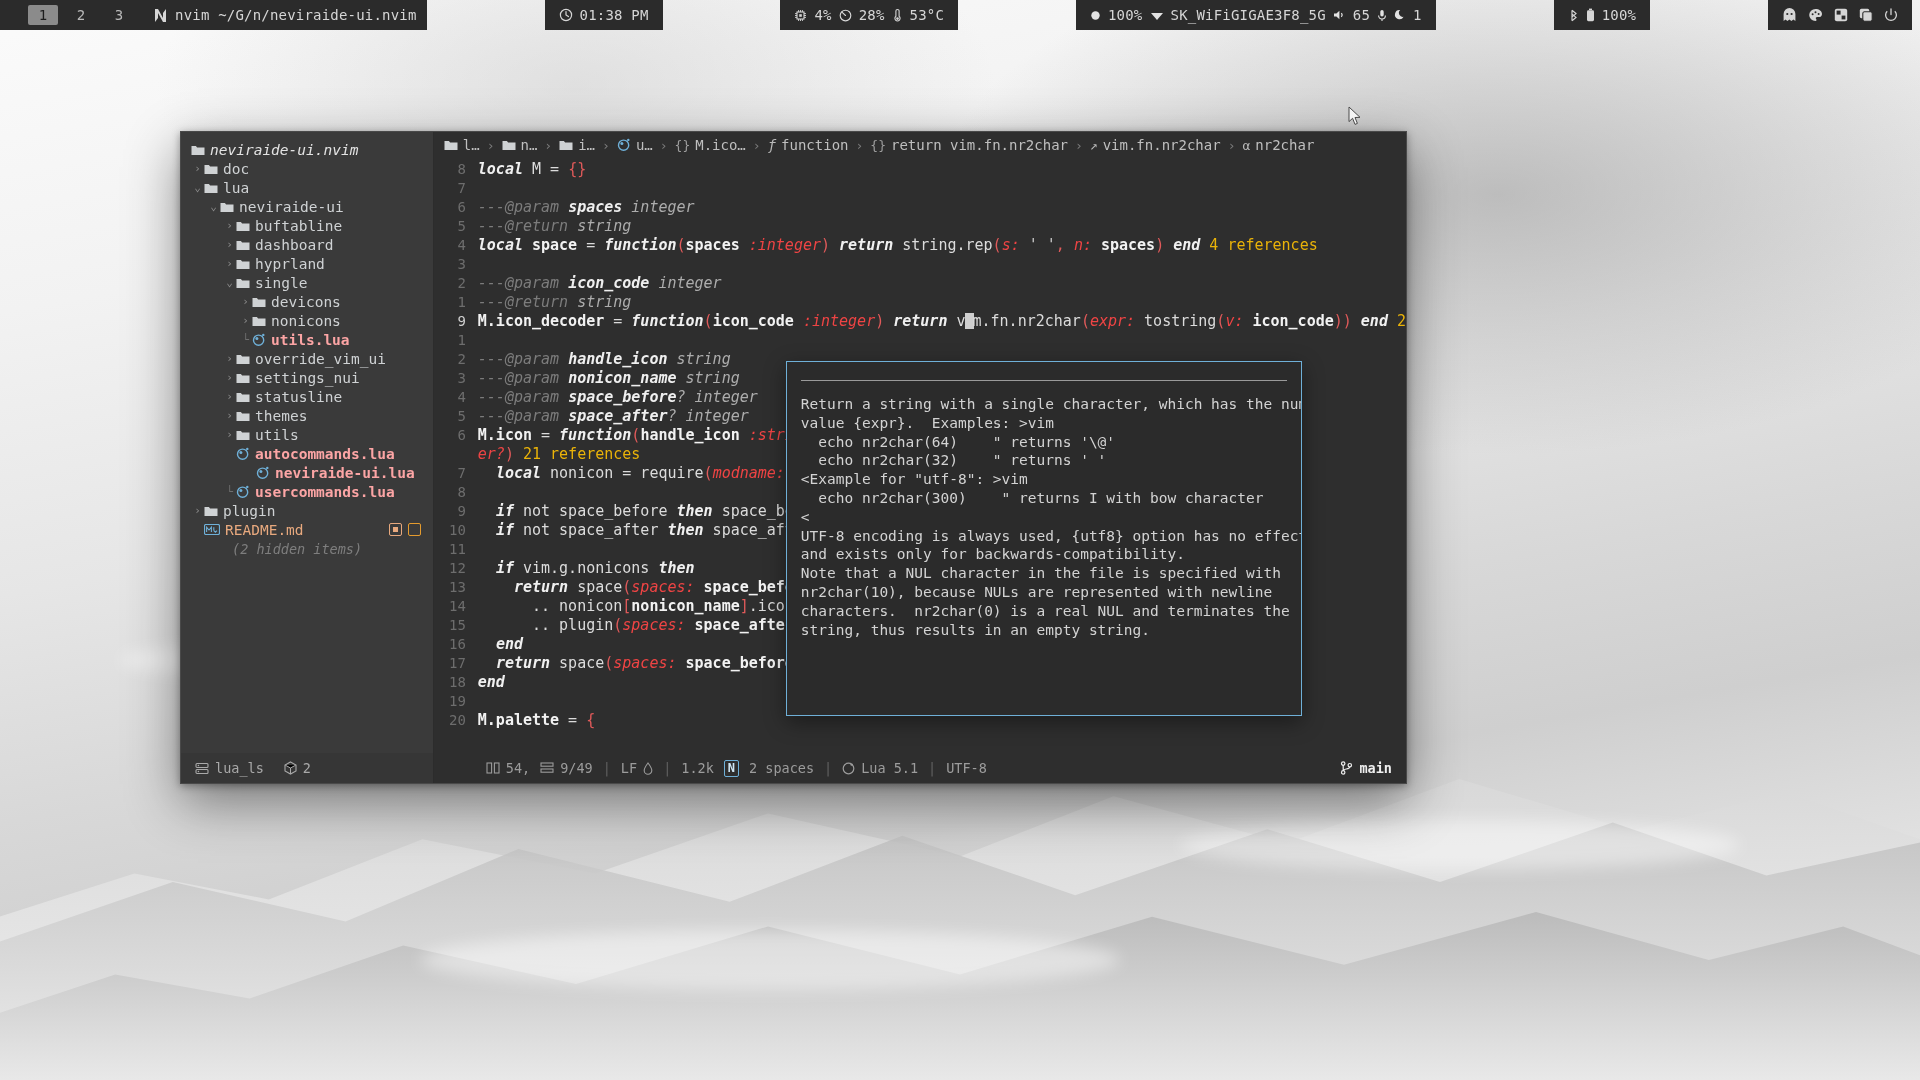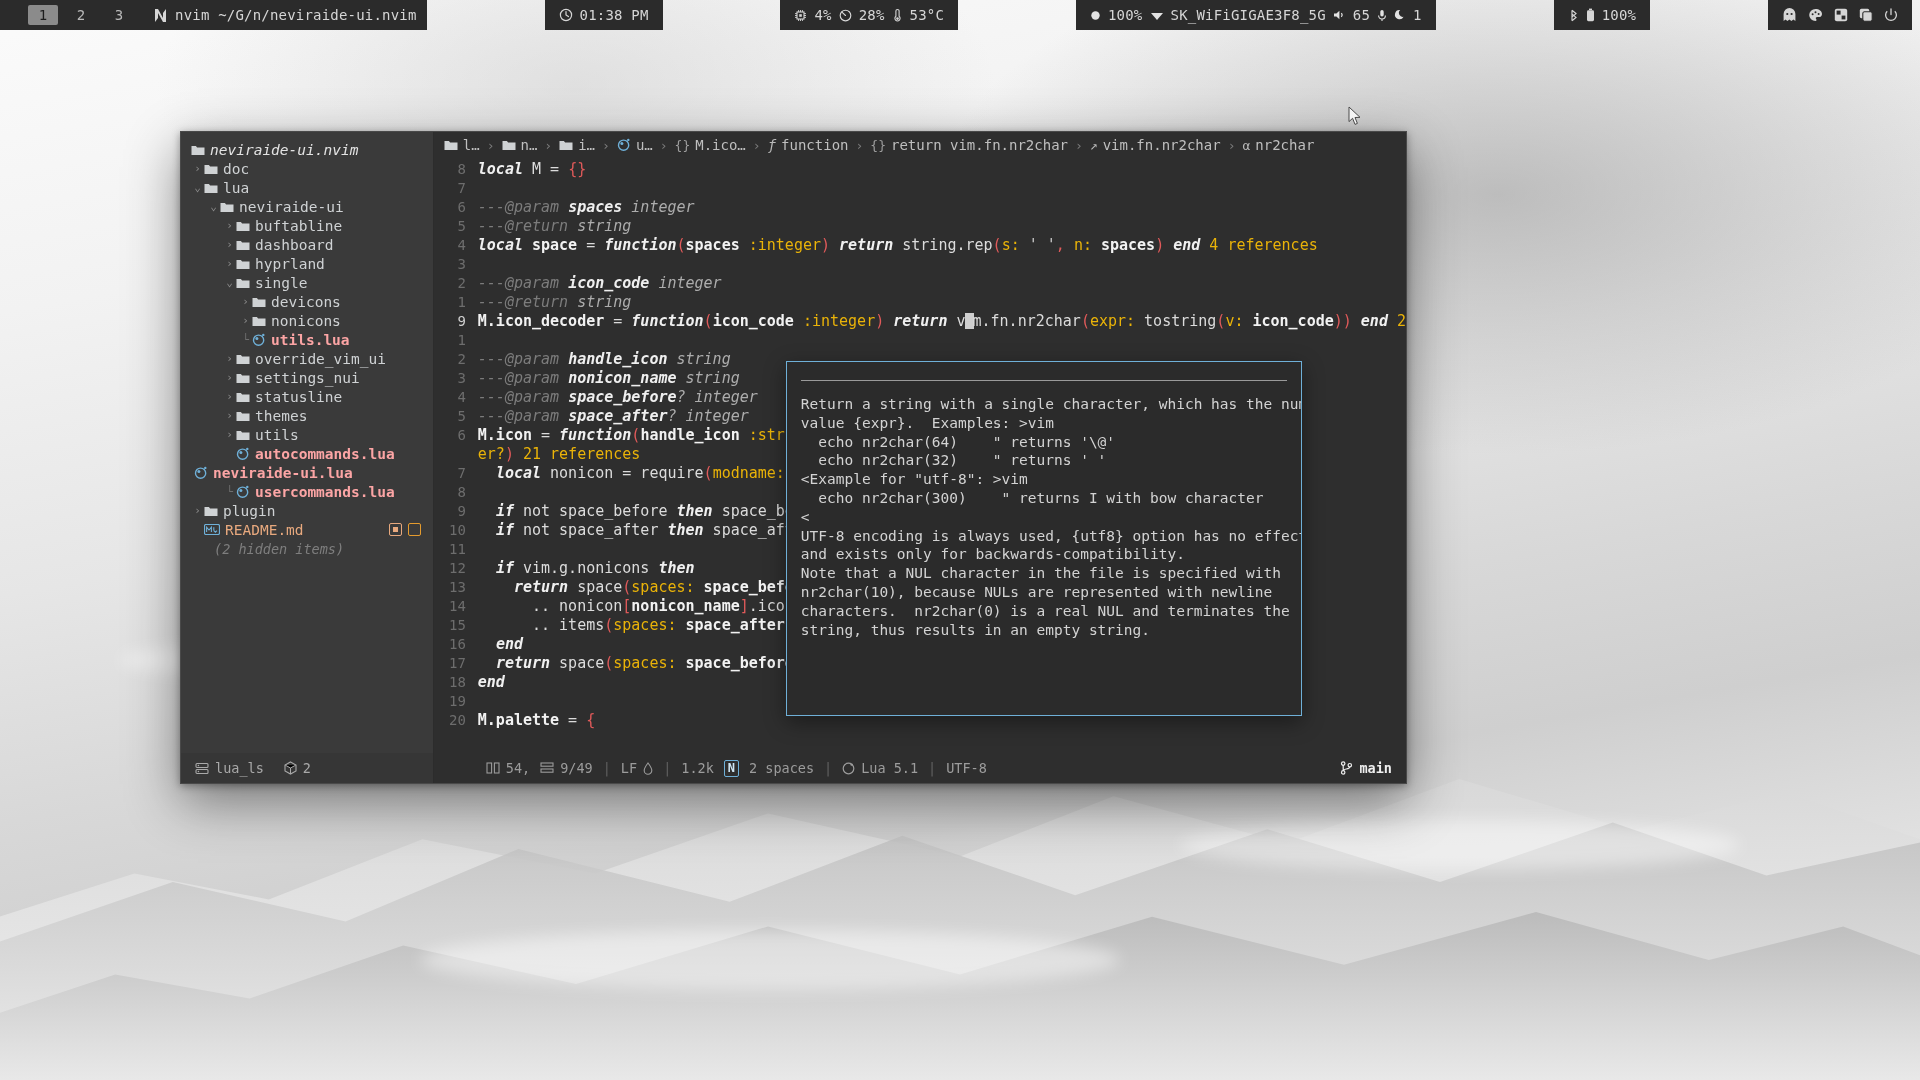--- a/index.html
+++ b/index.html
@@ -145,21 +145,21 @@
   }
   .ln.cur { color: #d0d0d0; }
   .ct { position: relative; }
   .kw  { color: #f0f0f0; font-weight: bold; font-style: italic; }
   .id  { color: #dcdcdc; }
   .idb { color: #f2f2f2; font-weight: bold; }
   .punct-red { color: #e05a5a; }
   .cmt { color: #7c7c7c; font-style: italic; }
   .cmt-b { color: #efefef; font-weight: bold; font-style: italic; }
   .cmt-t { color: #adadad; font-style: italic; }
-  .hint { color: #eab308; }
+  .hint { color: #ef4444; font-style: italic; }
   .ref { color: #eab308; }
   .str { color: #cacaca; }
   .cursor-blk {
     display: inline-block; width: 9px; height: 16px;
     background: #cfcfcf; vertical-align: -3px; margin: 0 -1px;
   }
 
   
   #hover {
     position: absolute; left: 352px; top: 203px;
@@ -511,21 +511,21 @@
               <span class="chev"></span>
               <span class="fic">
                 <svg width="14" height="14" viewBox="0 0 14 14">
                   <circle cx="6.6" cy="7.2" r="5.1" fill="none" stroke="#6fb0d8" stroke-width="1.4"></circle>
                   <circle cx="4.9" cy="5.6" r="1.5" fill="#6fb0d8"></circle>
                   <circle cx="11.3" cy="1.9" r="1.2" fill="#6fb0d8"></circle>
                 </svg>
               </span>
               <span class="lbl">autocommands.lua</span>
             </div>
-            <div class="tree-row lua-file" style="">
+            <div class="tree-row lua-file" style="padding-left: 42px; margin-left: 20px;">
               <span class="chev"></span>
               <span class="fic">
                 <svg width="14" height="14" viewBox="0 0 14 14">
                   <circle cx="6.6" cy="7.2" r="5.1" fill="none" stroke="#6fb0d8" stroke-width="1.4"></circle>
                   <circle cx="4.9" cy="5.6" r="1.5" fill="#6fb0d8"></circle>
                   <circle cx="11.3" cy="1.9" r="1.2" fill="#6fb0d8"></circle>
                 </svg>
               </span>
               <span class="lbl">neviraide-ui.lua</span>
             </div>
@@ -558,21 +558,21 @@
                 </svg>
               </span>
               <span class="lbl">README.md</span>
               <span class="git-marks">
                 <span class="gm-box dot"></span>
                 <span class="gm-box orange"></span>
               </span>
             </div>
           </div>
 
-        <div class="tree-row" style="padding-left:33px">
+        <div class="tree-row" style="padding-left:51px">
           <span class="hidden-note">(2 hidden items)</span>
         </div>
       </div>
 
       <div id="sidebar-status">
         <span class="seg">
           <span class="ico">
             <svg width="14" height="13" viewBox="0 0 14 13">
                 <rect x="1" y="1.5" width="12" height="4" rx="1" fill="none" stroke="#a9a9a9" stroke-width="1.1"></rect>
                 <rect x="1" y="7.5" width="12" height="4" rx="1" fill="none" stroke="#a9a9a9" stroke-width="1.1"></rect>
@@ -778,21 +778,21 @@
           <span class="ct">    <span class="kw">return</span><span class="id"> space</span><span class="punct-red">(</span><span class="hint">spaces: </span><span class="idb">space_before</span><span class="punct-red">)</span></span>
         </div>
 
         <div class="cl">
           <span class="ln">14</span>
           <span class="ct">      <span class="id">.. nonicon</span><span class="punct-red">[</span><span class="idb">nonicon_name</span><span class="punct-red">]</span><span class="id">.icon</span></span>
         </div>
 
         <div class="cl">
           <span class="ln">15</span>
-          <span class="ct">      <span class="id">.. items</span><span class="punct-red">(</span><span class="hint">spaces: </span><span class="idb">space_after</span><span class="punct-red">)</span></span>
+          <span class="ct">      <span class="id">.. plugin</span><span class="punct-red">(</span><span class="hint">spaces: </span><span class="idb">space_after</span><span class="punct-red">)</span></span>
         </div>
 
         <div class="cl">
           <span class="ln">16</span>
           <span class="ct">  <span class="kw">end</span></span>
         </div>
 
         <div class="cl">
           <span class="ln">17</span>
           <span class="ct">  <span class="kw">return</span><span class="id"> space</span><span class="punct-red">(</span><span class="hint">spaces: </span><span class="idb">space_before</span><span class="punct-red">)</span><span class="id"> ..</span></span>

